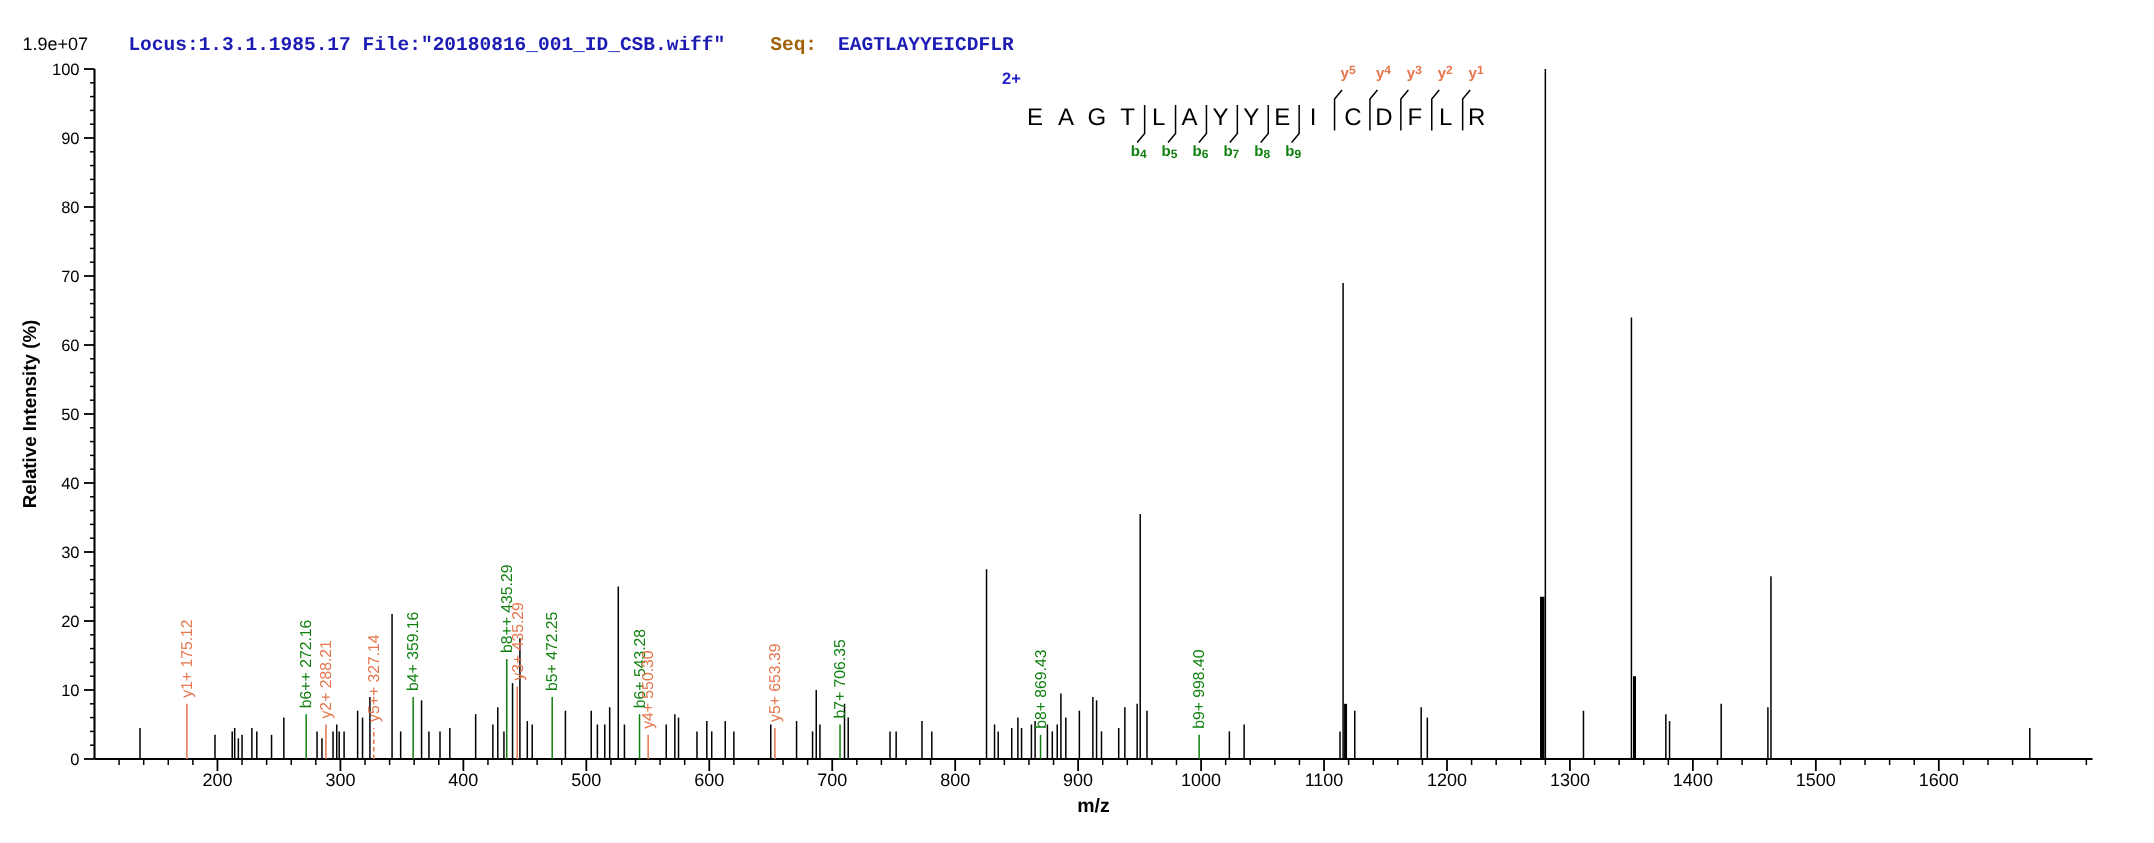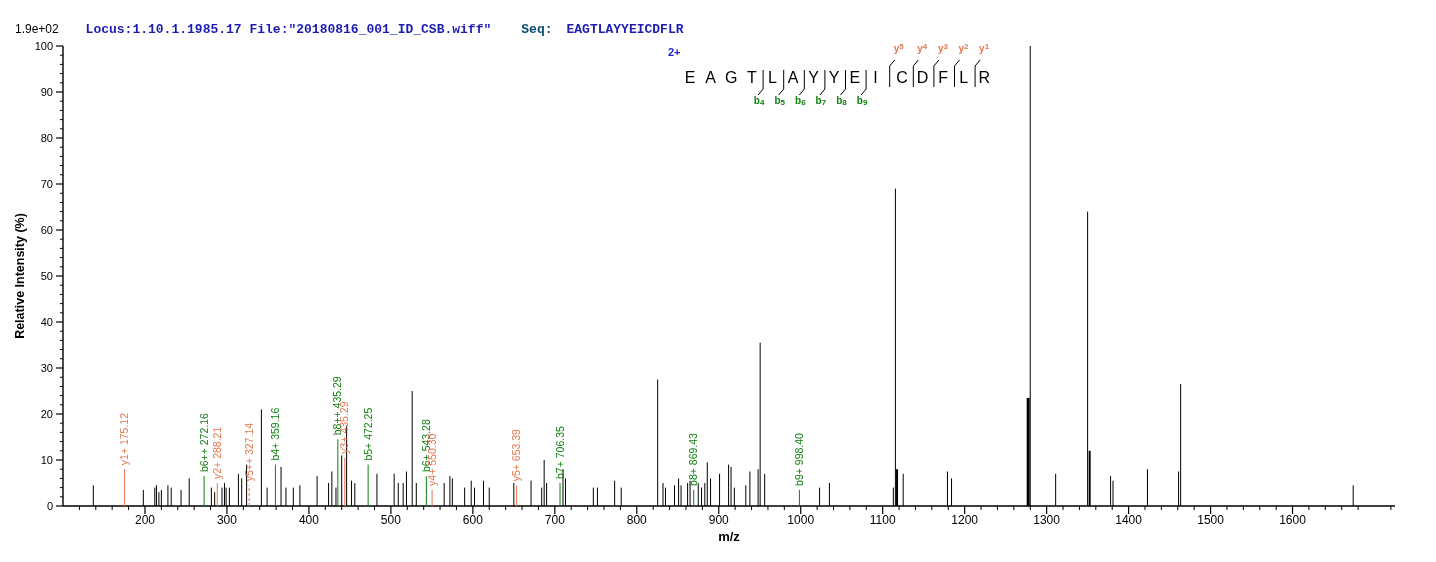--- a/index.html
+++ b/index.html
@@ -6,35 +6,35 @@
   body{
     width:1436px;height:562px;background:#ffffff;position:relative;
     font-family:"Liberation Sans", sans-serif;overflow:hidden;
   }
   .header{
     position:absolute;left:70px;top:7px;
     font-family:"Liberation Mono", monospace;
     font-size:13px;font-weight:bold;white-space:pre;
   }
   .hdr-blue{color:#1c1cb4;}
-  .hdr-black{color:#0c4a6e;margin-left:30px;}
+  .hdr-black{color:#a16207;margin-left:30px;}
   .hdr-seqv{color:#1c1cb4;margin-left:14px;}
   .scale-label{
     position:absolute;left:15px;top:22px;font-size:12px;color:#000;
   }
   svg{position:absolute;left:0;top:0;}
 </style>
 </head>
 <body>
 
 <div class="header">
-  <span class="hdr-blue">Locus:1.10.1.1985.17 File:"20180816_001_ID_CSB.wiff"</span><span class="hdr-black">Seq:</span><span class="hdr-seqv">EAGTLAYYEICDFLR</span>
+  <span class="hdr-blue">Locus:1.3.1.1985.17 File:"20180816_001_ID_CSB.wiff"</span><span class="hdr-black">Seq:</span><span class="hdr-seqv">EAGTLAYYEICDFLR</span>
 </div>
 
-<div class="scale-label">1.9e+02</div>
+<div class="scale-label">1.9e+07</div>
 
 <svg id="spectrum" width="1436" height="562" viewBox="0 0 1436 562">
     <line x1="63" y1="506" x2="1395" y2="506" stroke="#000000" stroke-width="1.4"></line>
     <line x1="63" y1="506" x2="63" y2="46" stroke="#000000" stroke-width="1.4"></line>
     <line x1="79.39384615384616" y1="506" x2="79.39384615384616" y2="510" stroke="#000"></line>
     <line x1="95.78769230769231" y1="506" x2="95.78769230769231" y2="510" stroke="#000"></line>
     <line x1="112.18153846153845" y1="506" x2="112.18153846153845" y2="510" stroke="#000"></line>
     <line x1="128.57538461538462" y1="506" x2="128.57538461538462" y2="510" stroke="#000"></line>
     <line x1="161.3630769230769" y1="506" x2="161.3630769230769" y2="510" stroke="#000"></line>
     <line x1="177.75692307692307" y1="506" x2="177.75692307692307" y2="510" stroke="#000"></line>

